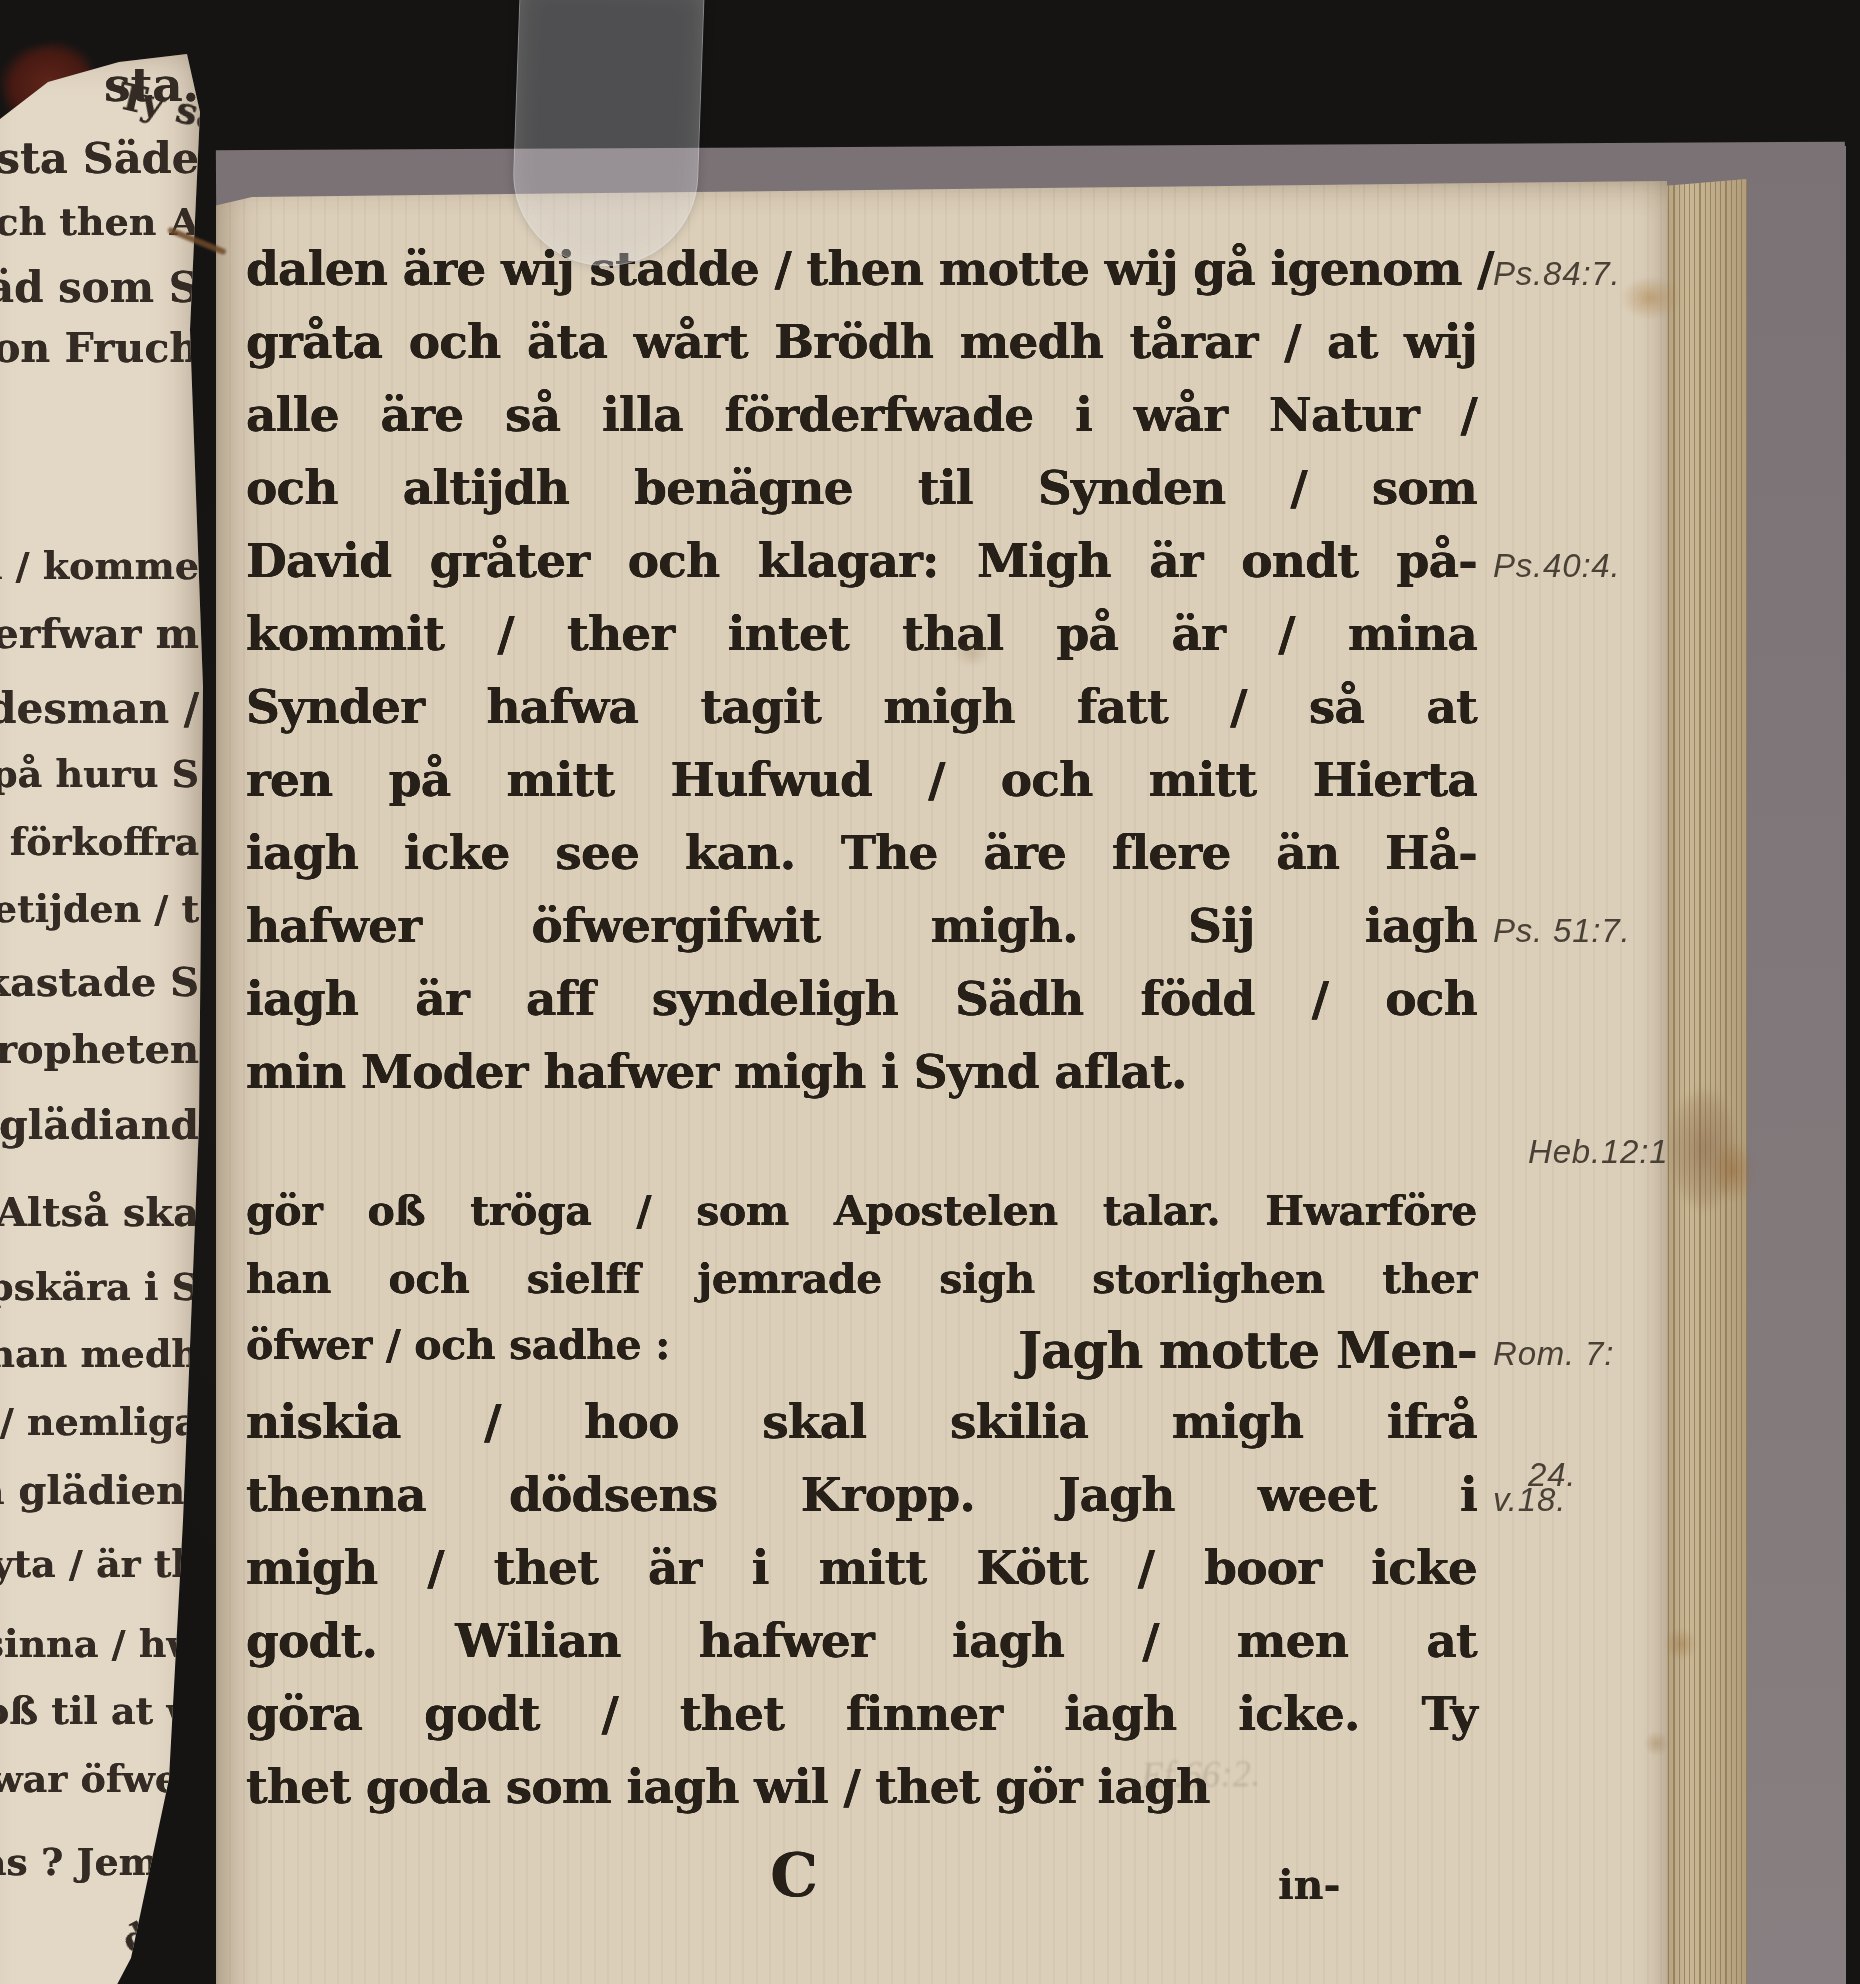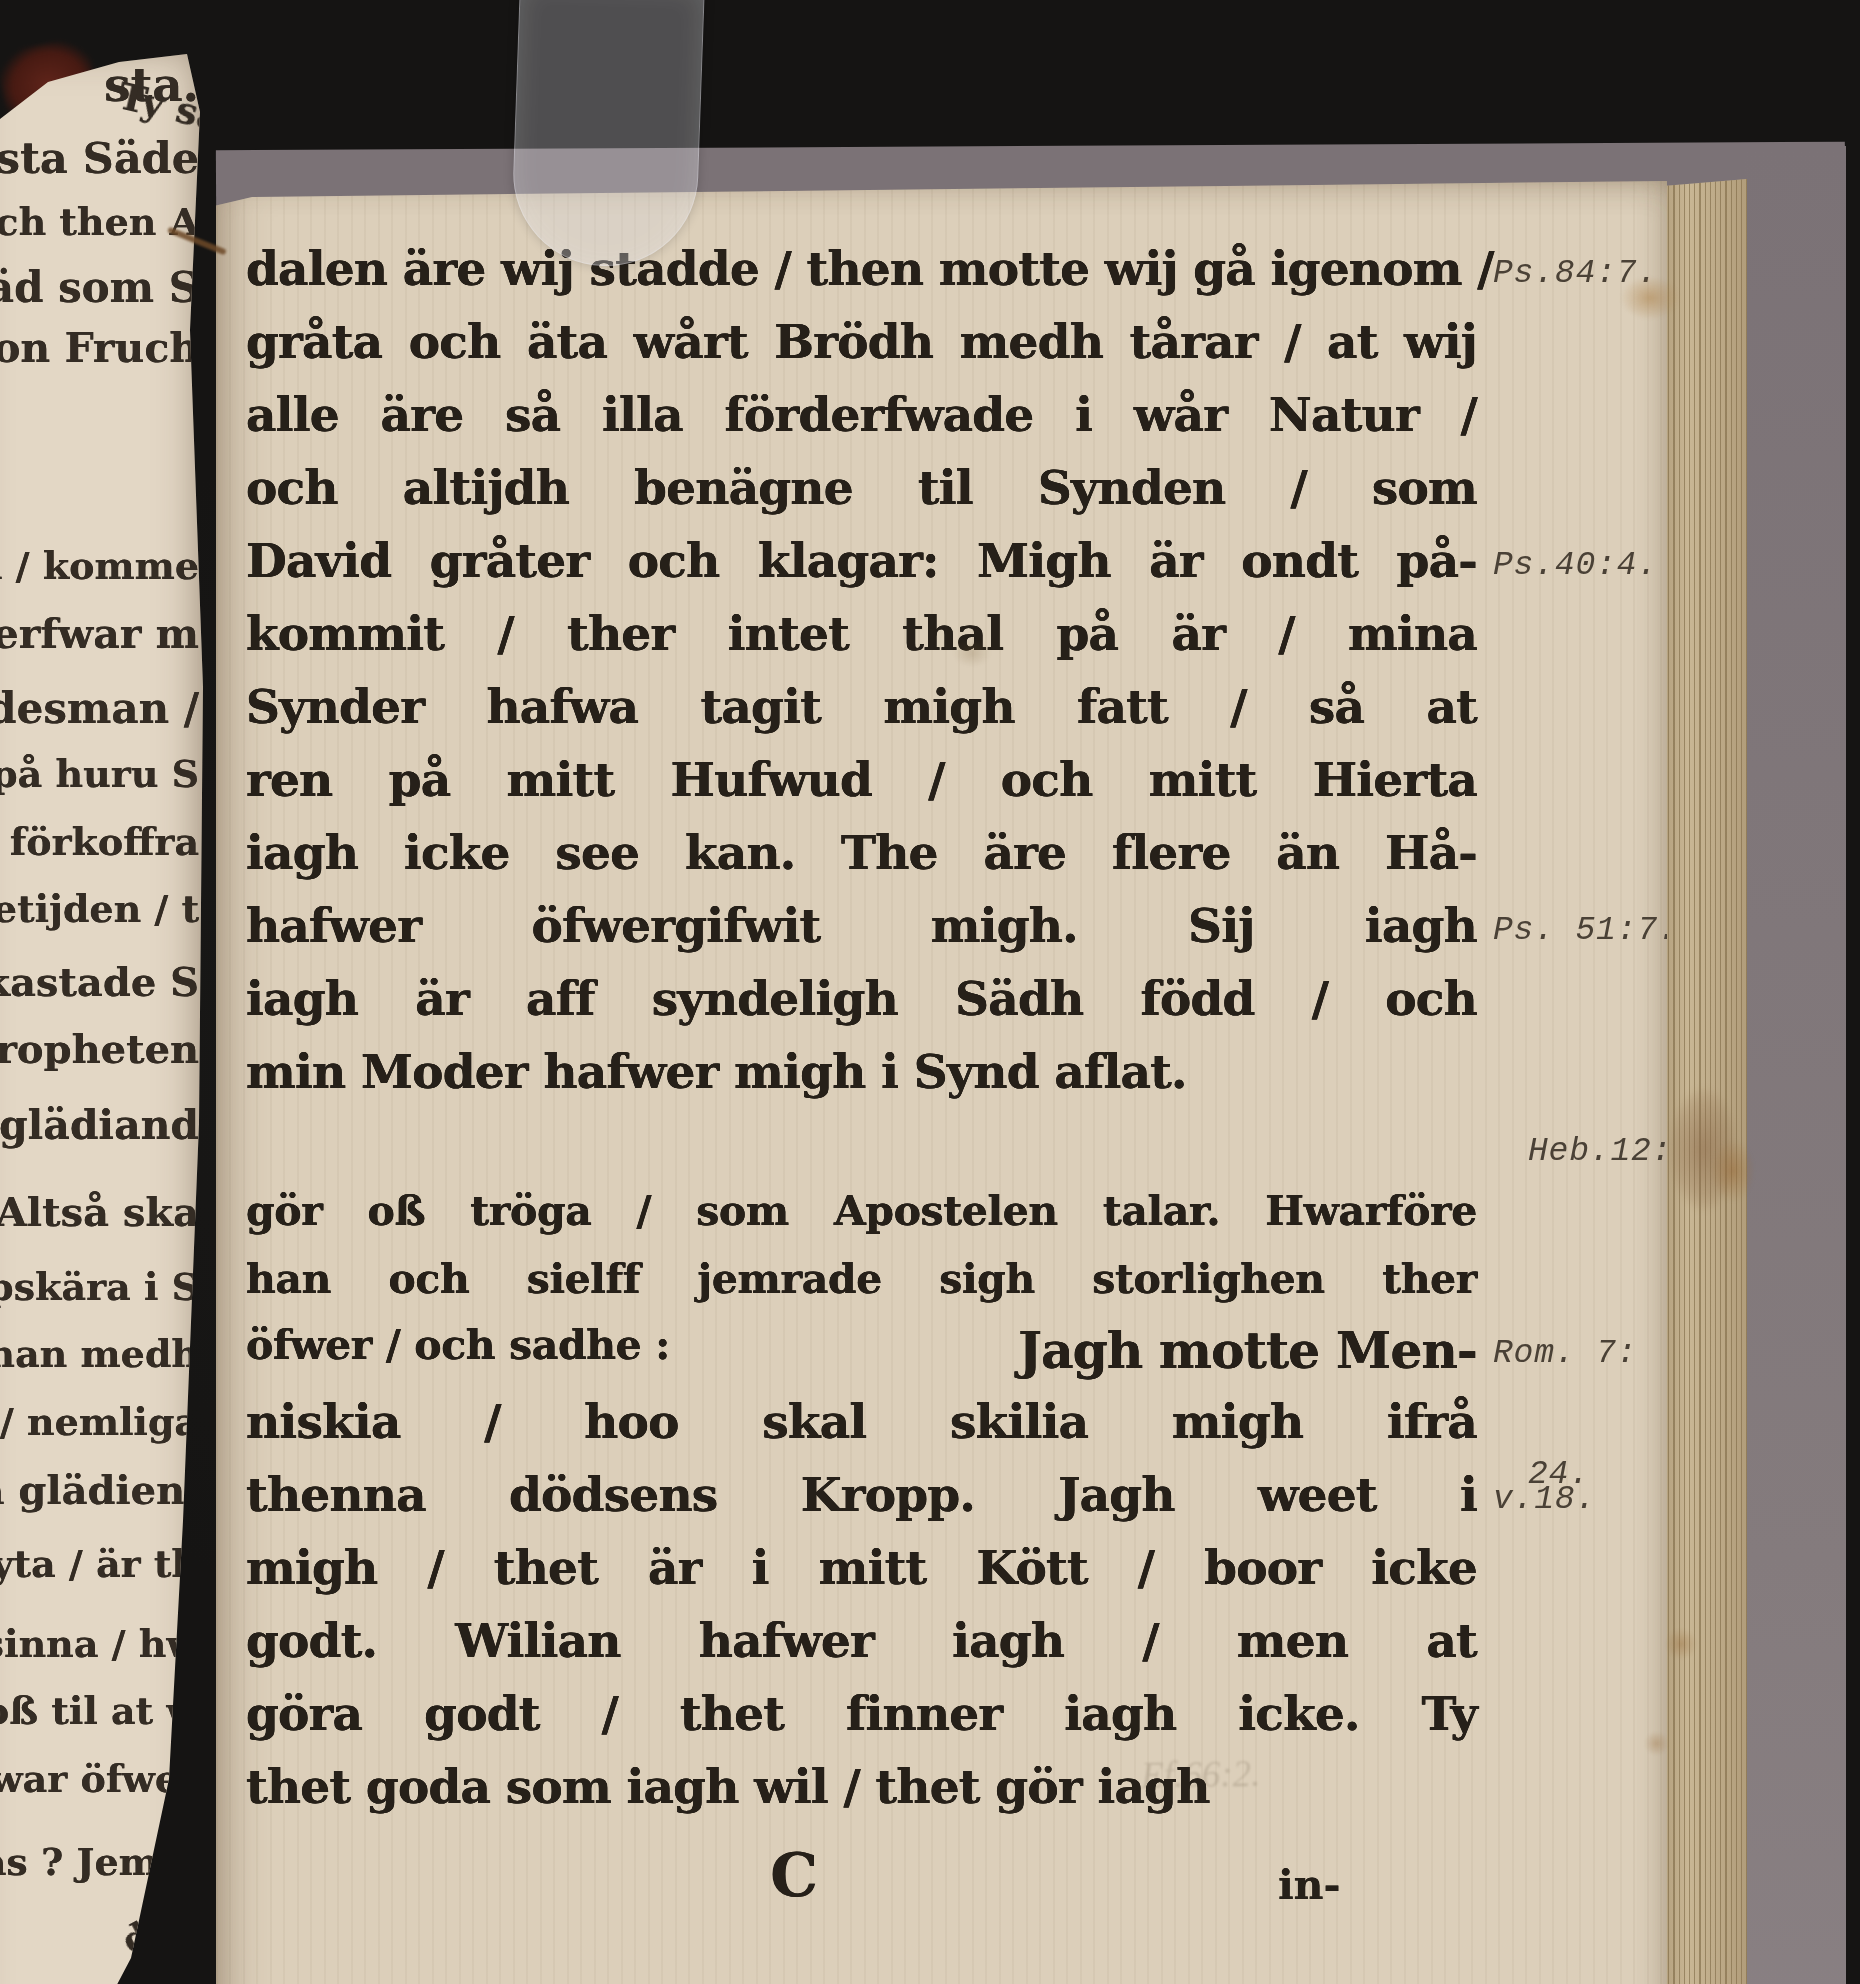--- a/index.html
+++ b/index.html
@@ -32,21 +32,21 @@
   .textblock{position:absolute;left:30px;top:60px;width:1231px;color:#262019;}
   .line{position:relative;white-space:nowrap;text-align:justify;text-align-last:justify;
     text-shadow:0.2px 0 currentColor,-0.2px 0 currentColor;}
   .line.large{height:73px;font-size:47px;font-weight:bold;letter-spacing:-0.8px;line-height:1.18;}
   .line.small{height:68px;font-size:41px;font-weight:bold;letter-spacing:-0.4px;line-height:1.3;word-spacing:5.6px;}
   .line.mixed{height:73px;display:flex;justify-content:space-between;font-weight:bold;}
   .line.mixed .sm{font-size:41px;letter-spacing:-0.4px;}
   .line.mixed .lg{font-size:50px;letter-spacing:-0.8px;}
   .line.nj{text-align-last:left;}
   .line.ind{text-indent:35px;}
-  .note{position:absolute;left:1247px;top:13.5px;font-family:Liberation Mono, monospace;font-style:italic;
+  .note{position:absolute;left:1247px;top:13.5px;font-family:Liberation Sans, sans-serif;font-style:italic;
     font-weight:normal;font-size:33px;letter-spacing:0.8px;color:#4a4136;text-shadow:none;word-spacing:0;text-align:left;}
   .note.n2{left:1282px;margin-top:48px;}
   .sigrow{position:relative;height:103px;}
   .signature{position:absolute;left:524px;top:8px;font-size:60px;font-weight:bold;color:#262019;
     text-shadow:0.4px 0 currentColor;}
   .catchword{position:absolute;left:1032px;top:29px;font-size:41px;font-weight:bold;color:#262019;
     text-shadow:0.2px 0 currentColor;}
   .showthrough{position:absolute;left:925px;top:1572px;font-family:"Liberation Serif",serif;font-style:italic;
     font-size:37px;color:#6a5b47;opacity:.22;filter:blur(1.2px);transform:rotate(-1deg);}
   

